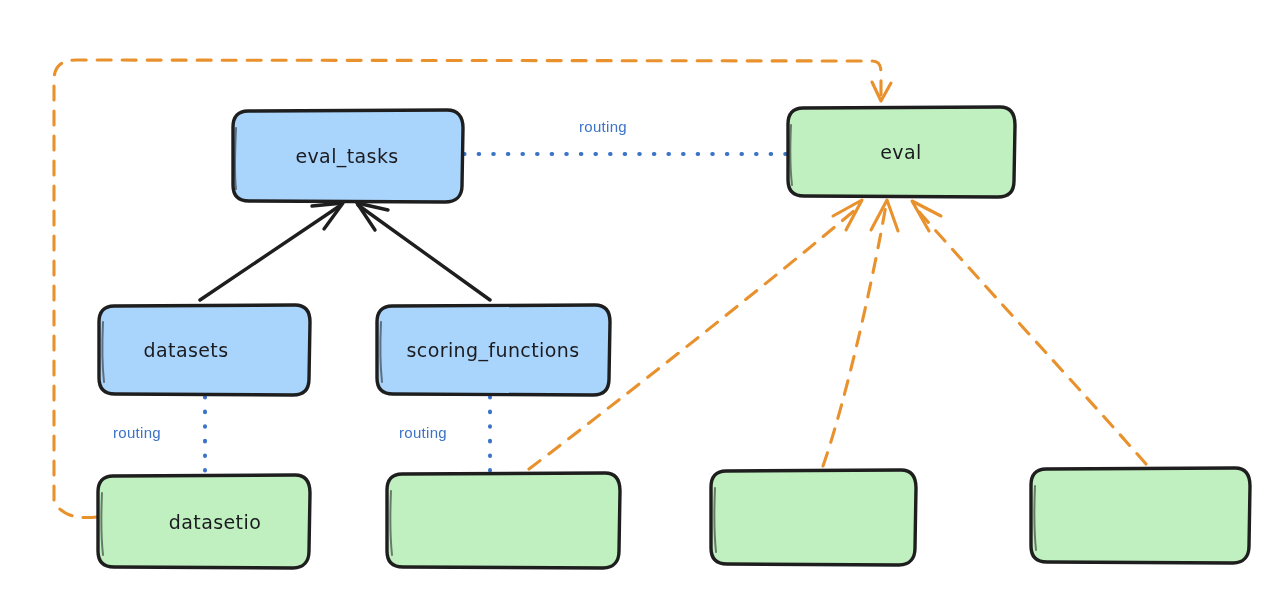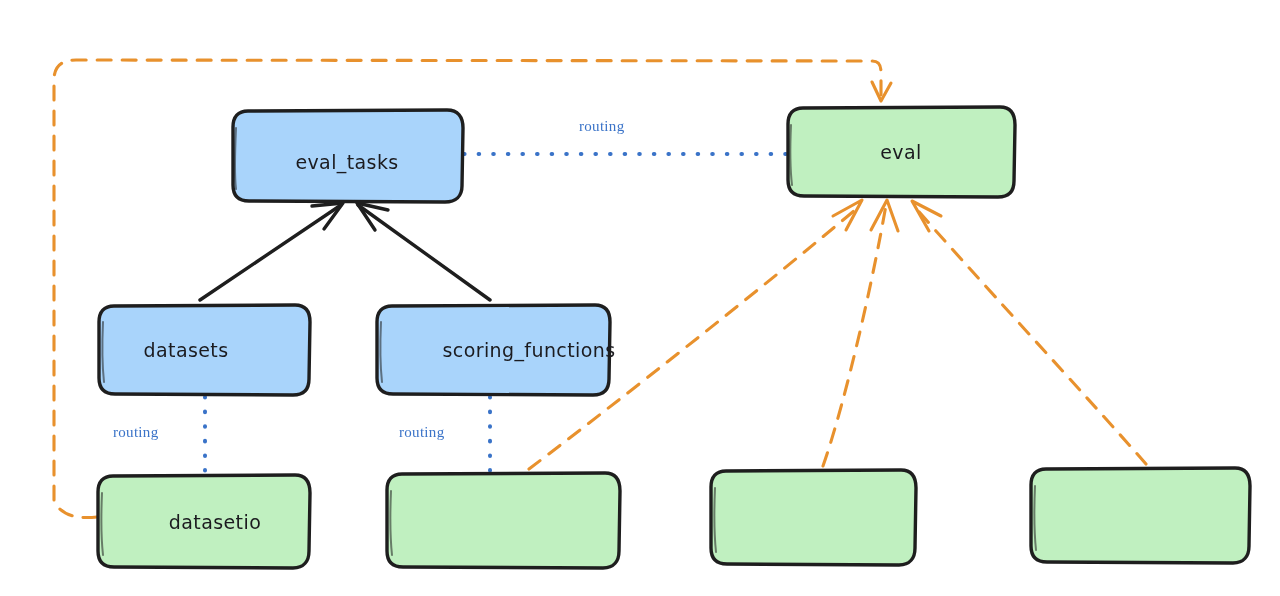--- a/index.html
+++ b/index.html
@@ -11,21 +11,21 @@
     display:flex;align-items:center;justify-content:center;
     font-family:"DejaVu Sans",sans-serif;
     font-size:19px;
     color:#1b1b1f;
     letter-spacing:0.4px;
     pointer-events:none;
     white-space:nowrap;
   }
   .edge-label{
     position:absolute;
-    font-family:Liberation Serif, serif;
+    font-family:Liberation Sans, sans-serif;
     font-size:15px;
     color:#3a73c8;
     letter-spacing:0.3px;
     white-space:nowrap;
   }
 </style>
 </head>
 <body>
 
 <div id="canvas">
@@ -96,27 +96,27 @@
         <path d="M 715 488 C 714 511, 714 533, 716 552" fill="none" stroke="#1e1e1e" stroke-width="2" stroke-linecap="round" opacity="0.55"></path>
       </g>
 
       <g>
         <path d="M 1046 469 L 1235 468 C 1246 468, 1250 475, 1250 486 L 1249 546 C 1249 556, 1244 563, 1233 563 L 1047 562 C 1036 562, 1031 556, 1031 546 L 1031 485 C 1031 475, 1036 469, 1046 469 Z" fill="#c0f0c0" stroke="#1e1e1e" stroke-width="3.4" stroke-linejoin="round"></path>
         <path d="M 1035 486 C 1034 509, 1034 531, 1036 550" fill="none" stroke="#1e1e1e" stroke-width="2" stroke-linecap="round" opacity="0.55"></path>
       </g>
     </g>
   </svg>
 
-  <div class="node-label" style="left:232px;top:110px;width:230px;height:92px;margin-top:6px;">eval_tasks</div>
+  <div class="node-label" style="left:232px;top:110px;width:230px;height:92px;">eval_tasks</div>
 
   <div class="node-label" style="left:787px;top:107px;width:228px;height:90px;">eval</div>
 
   <div class="node-label" style="left:98px;top:305px;width:176px;height:90px;">datasets</div>
 
-  <div class="node-label" style="left:376px;top:305px;width:234px;height:90px;margin-left:36px;">scoring_functions</div>
+  <div class="node-label" style="left:376px;top:305px;width:234px;height:90px;">scoring_functions</div>
 
   <div class="node-label" style="left:97px;top:475px;width:236px;height:93px;">datasetio</div>
 
 
 
 
   <div class="edge-label" style="left:579px;top:118px;">routing</div>
 
   <div class="edge-label" style="left:113px;top:424px;">routing</div>
 

